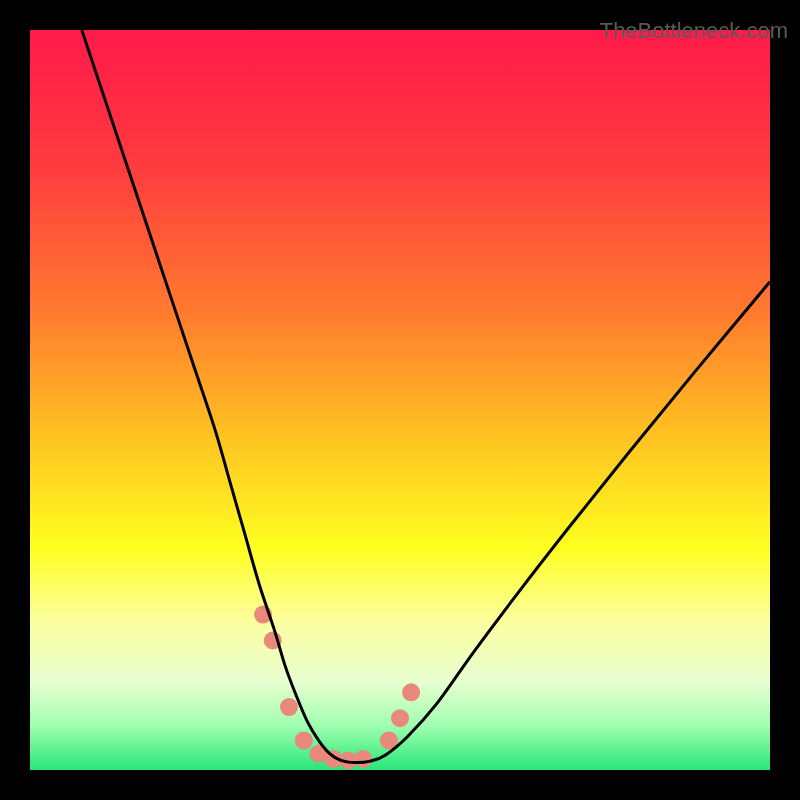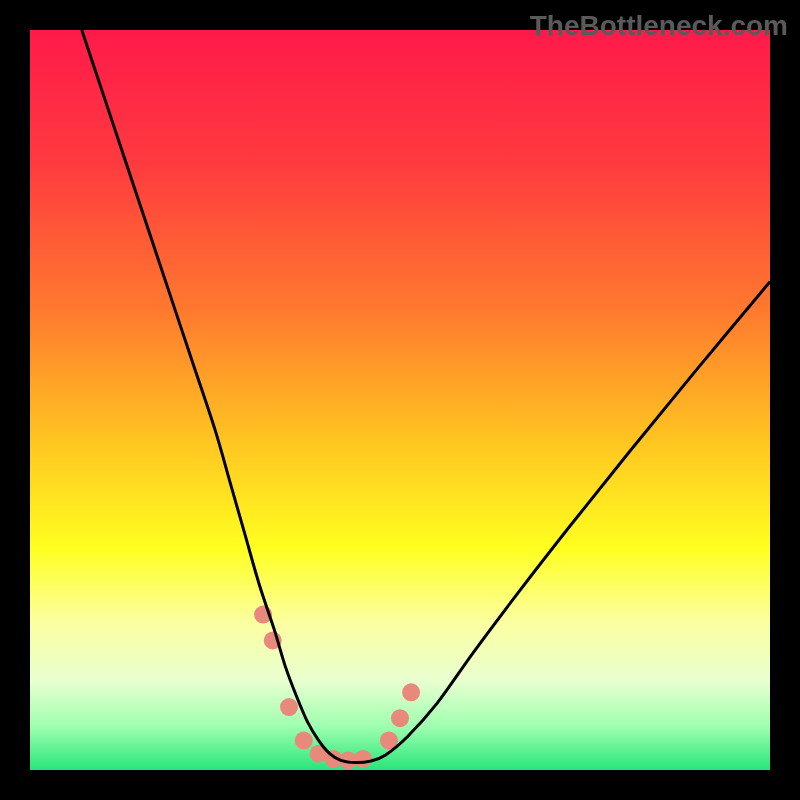--- a/index.html
+++ b/index.html
@@ -7,25 +7,25 @@
     padding: 0;
     width: 800px;
     height: 800px;
     background: #000;
     position: relative;
     overflow: hidden;
     font-family: Arial, sans-serif;
   }
   .watermark {
     position: absolute;
-    top: 10px;
+    top: 18px;
     right: 12px;
     color: #5a5a5a;
-    font-size: 28px;
-    font-weight: 700;
+    font-size: 22px;
+    font-weight: 400;
     z-index: 10;
   }
   .plot-area {
     position: absolute;
     left: 30px;
     top: 30px;
     width: 740px;
     height: 740px;
   }
   svg {

